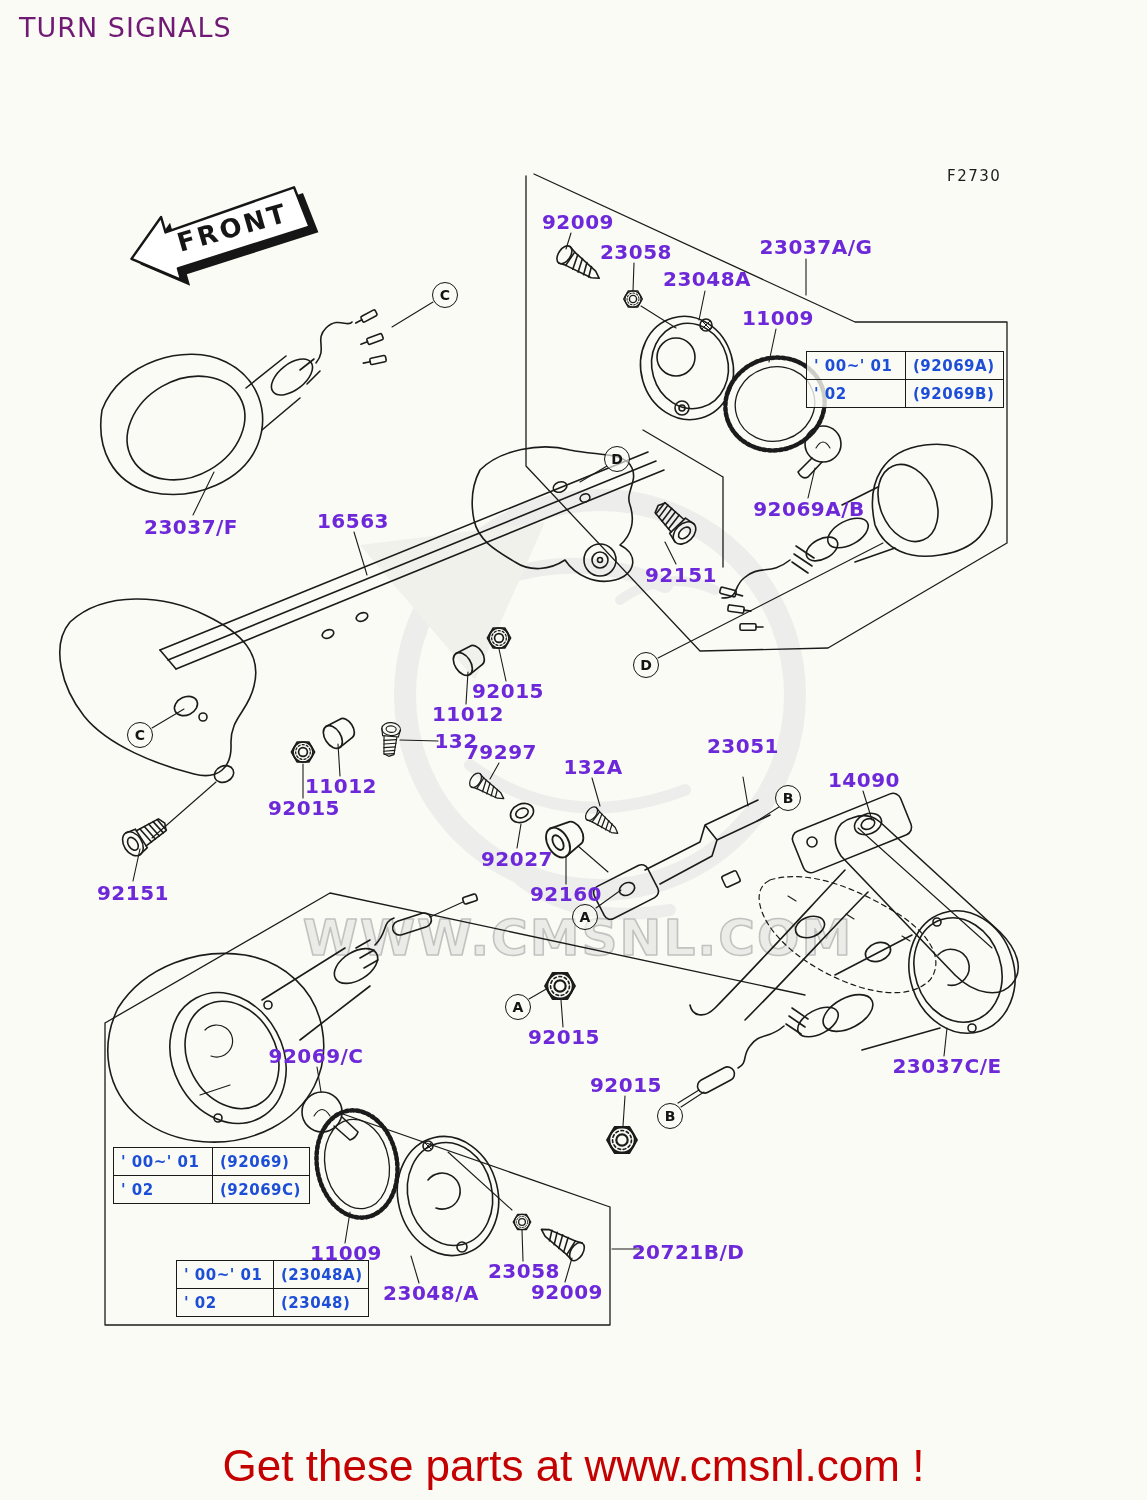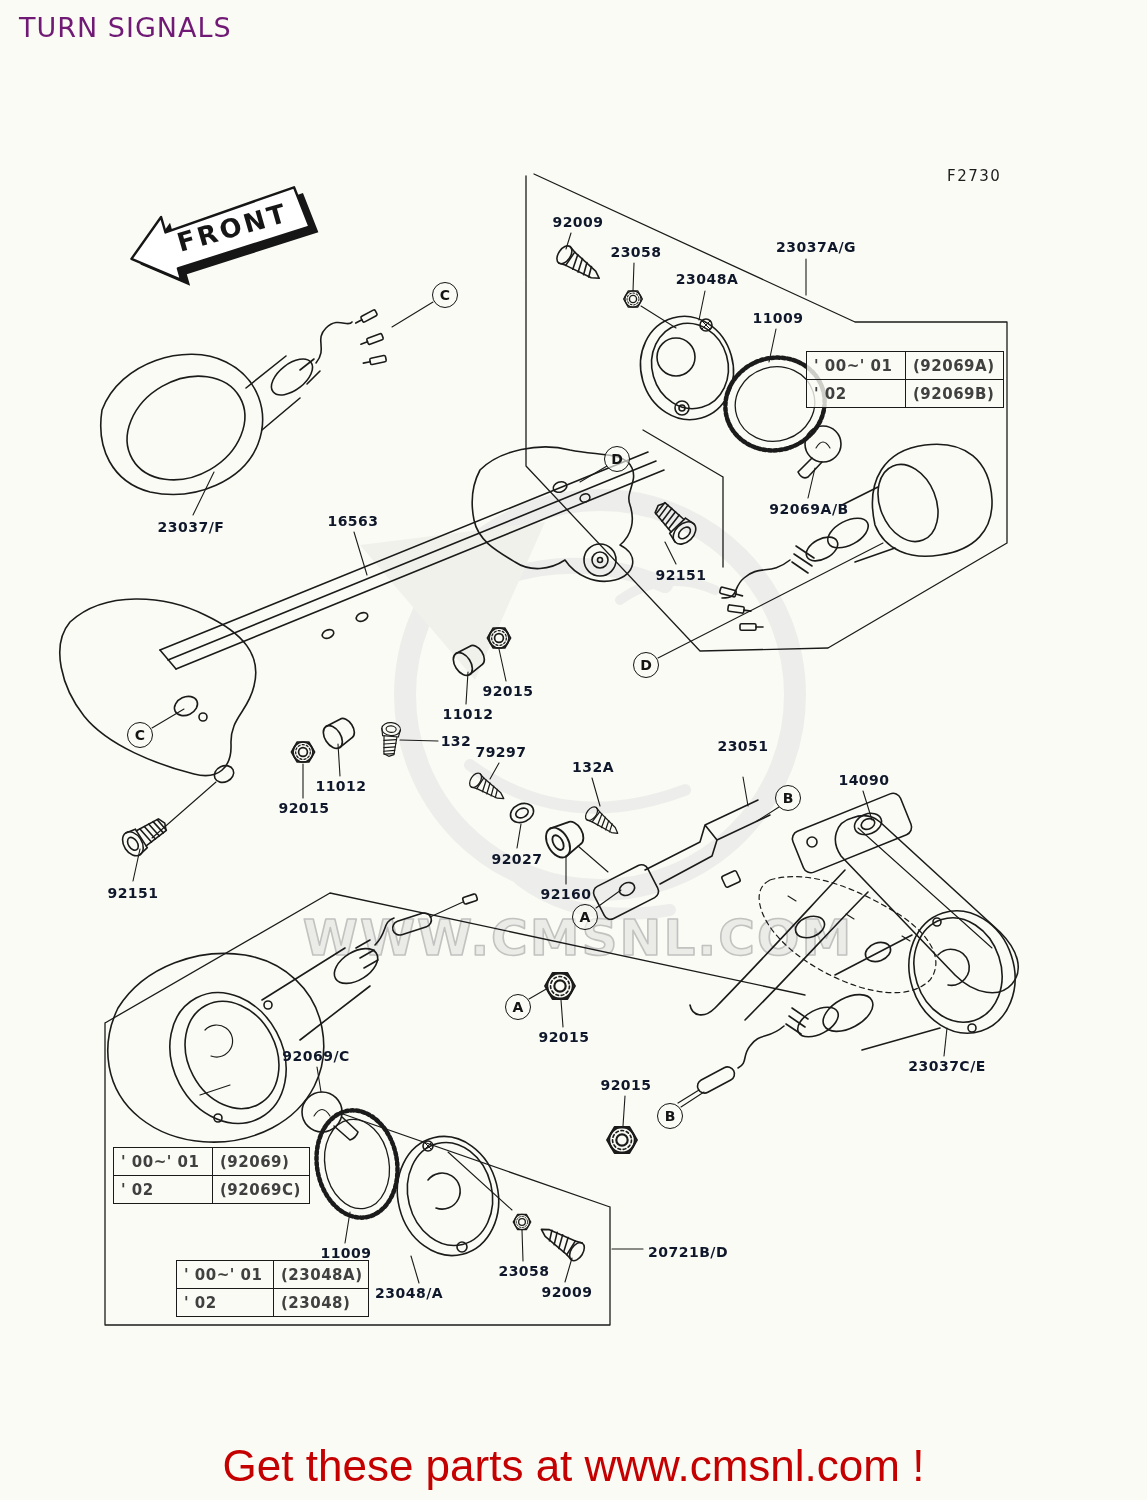--- a/index.html
+++ b/index.html
@@ -1,26 +1,26 @@
 <!DOCTYPE html>
 <html><head>
 <meta charset="utf-8">
 <style>
   html,body{margin:0;padding:0;}
   body{background:#fbfbf5;font-family:"DejaVu Sans",sans-serif;}
   .stage{position:relative;width:1147px;height:1500px;background:#fbfbf5;overflow:hidden;}
   .art{position:absolute;left:0;top:0;}
   .page-title{position:absolute;left:19px;top:12px;font-size:27px;color:#701a75;letter-spacing:1px;white-space:nowrap;}
   .fig-code{position:absolute;left:947px;top:167px;font-size:15px;font-weight:normal;color:#1c1c1c;letter-spacing:1.5px;}
-  .label{position:absolute;transform:translate(-50%,-50%);font-size:14px;font-weight:bold;color:#0f172a;letter-spacing:.5px;white-space:nowrap;}
+  .label{position:absolute;transform:translate(-50%,-50%);font-size:20px;font-weight:bold;color:#6d28d9;letter-spacing:.5px;white-space:nowrap;}
   .callout{position:absolute;width:26px;height:26px;border:1.8px solid #141414;border-radius:50%;
            display:flex;align-items:center;justify-content:center;font-size:14px;font-weight:bold;color:#141414;
            transform:translate(-50%,-50%);box-sizing:border-box;background:rgba(251,251,245,.65);}
   .ptable{position:absolute;border-collapse:collapse;table-layout:fixed;background:rgba(251,251,245,.8);}
-  .ptable td{border:1.8px solid #1a1a1a;font-size:15px;font-weight:bold;color:#404040;
+  .ptable td{border:1.8px solid #1a1a1a;font-size:15px;font-weight:bold;color:#1d4ed8;
              padding:0 7px;height:27px;letter-spacing:.5px;white-space:nowrap;}
   .banner{position:absolute;left:0;right:0;top:1441px;text-align:center;
           font-family:"Liberation Sans",sans-serif;font-size:44px;color:#c40000;white-space:nowrap;}
 </style>
 </head>
 <body>
 
 <div class="stage">
 
   <svg class="art" width="1147" height="1500" viewBox="0 0 1147 1500" fill="none" stroke="#1b1b1b" stroke-width="1.6" stroke-linecap="round" stroke-linejoin="round">
@@ -318,21 +318,21 @@
   <div class="label" style="left:517px;top:859px">92027</div>
   <div class="label" style="left:593px;top:767px">132A</div>
   <div class="label" style="left:743px;top:746px">23051</div>
   <div class="label" style="left:864px;top:780px">14090</div>
   <div class="label" style="left:566px;top:894px">92160</div>
   <div class="label" style="left:564px;top:1037px">92015</div>
   <div class="label" style="left:626px;top:1085px">92015</div>
   <div class="label" style="left:316px;top:1056px">92069/C</div>
   <div class="label" style="left:947px;top:1066px">23037C/E</div>
   <div class="label" style="left:346px;top:1253px">11009</div>
-  <div class="label" style="left:409px;top:1293px">23048/A</div>
+  <div class="label" style="left:431px;top:1293px">23048/A</div>
   <div class="label" style="left:524px;top:1271px">23058</div>
   <div class="label" style="left:567px;top:1292px">92009</div>
   <div class="label" style="left:688px;top:1252px">20721B/D</div>
 
   <div class="callout" style="left:445px;top:295px">C</div>
   <div class="callout" style="left:617px;top:459px">D</div>
   <div class="callout" style="left:140px;top:735px">C</div>
   <div class="callout" style="left:646px;top:665px">D</div>
   <div class="callout" style="left:788px;top:798px">B</div>
   <div class="callout" style="left:585px;top:917px">A</div>

